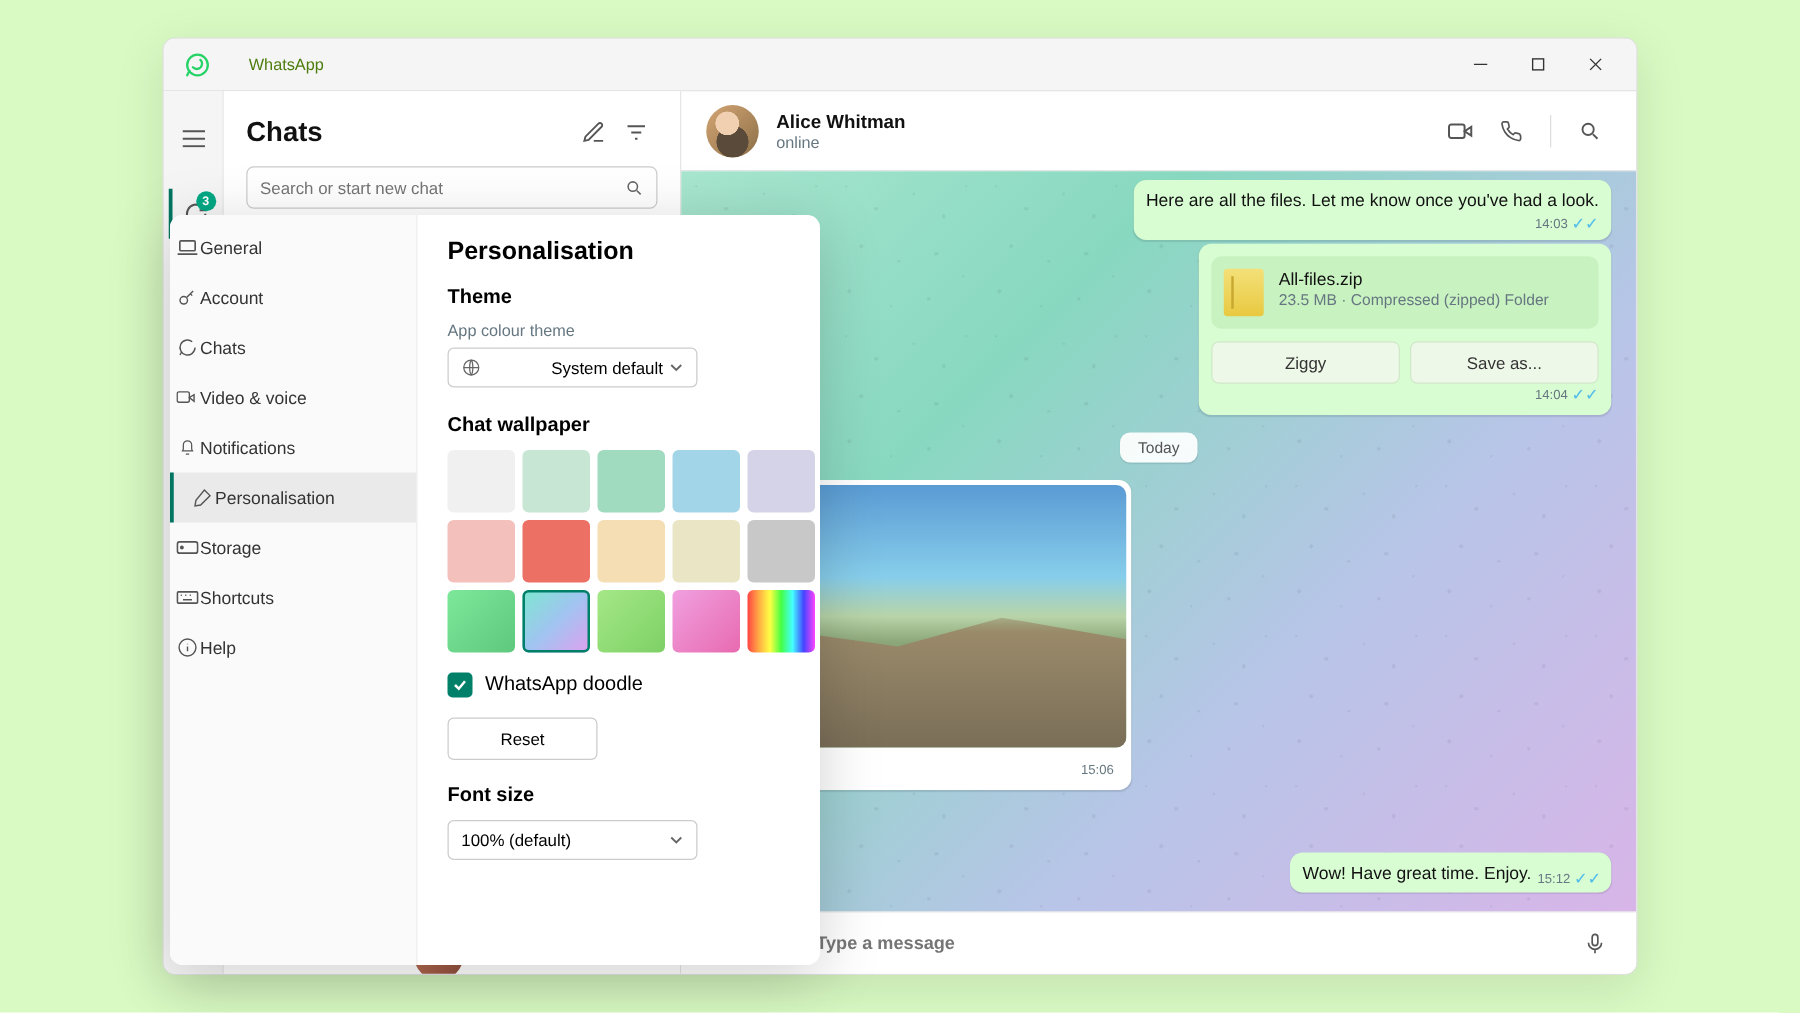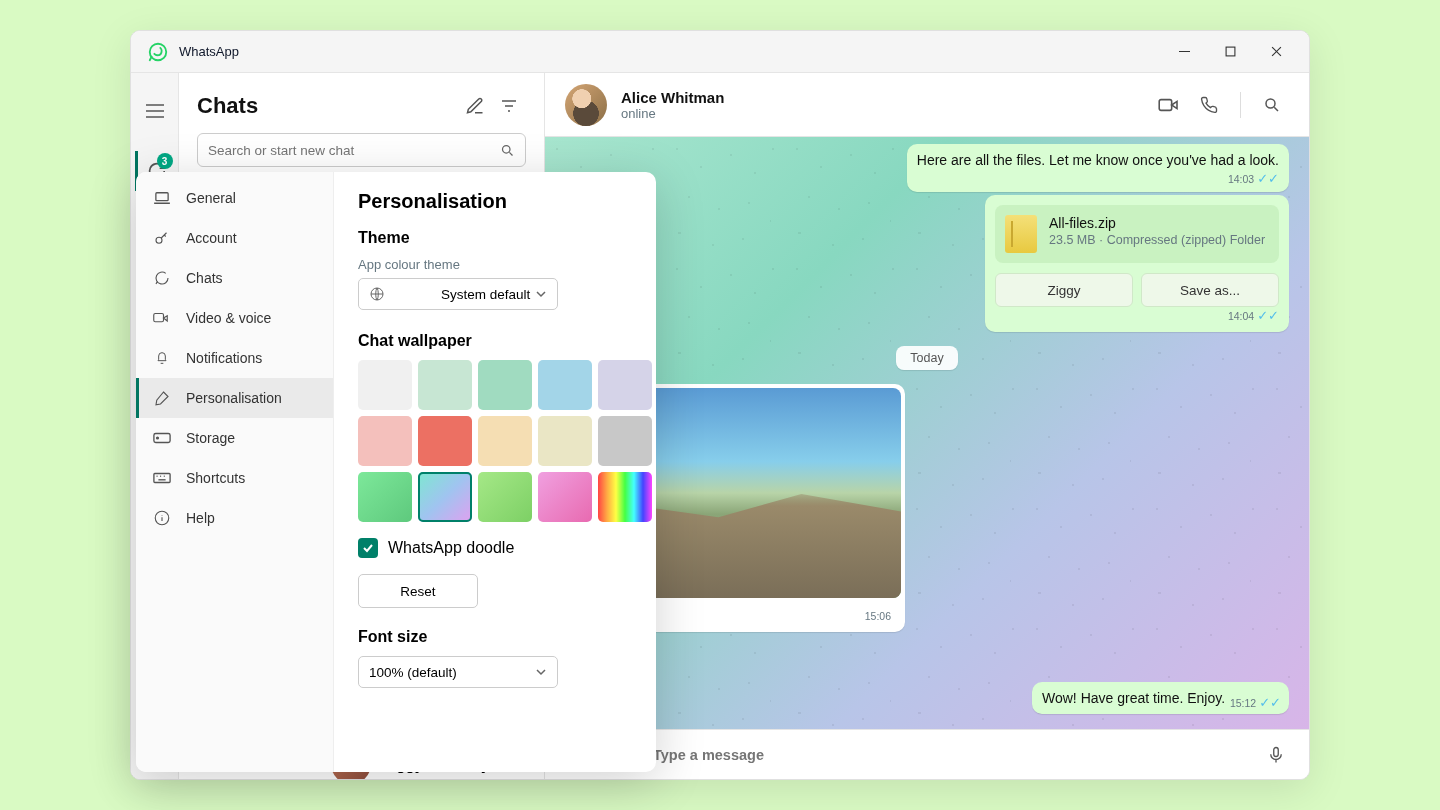--- a/index.html
+++ b/index.html
@@ -1,20 +1,20 @@
 <!DOCTYPE html>
 <html><head>
 <meta charset="utf-8">
 <style>
 * { margin:0; padding:0; box-sizing:border-box; font-family:"Segoe UI",-apple-system,Arial,sans-serif; }
 body { background:#d9fac3; width:1440px; height:810px; overflow:hidden; position:relative; }
 .window { position:absolute; top:30px; left:130px; width:1180px; height:750px; background:#fff; border-radius:10px; box-shadow:0 10px 40px rgba(0,0,0,.1); display:flex; flex-direction:column; overflow:hidden; border:1px solid #e0e0e0; }
 .titlebar { height:42px; background:#f5f5f5; display:flex; align-items:center; padding:0 10px; border-bottom:1px solid #e5e5e5; }
 .titlebar .logo { width:22px; height:22px; margin-right:10px; margin-left:6px; }
-.titlebar .title { font-size:13px; color:#0f172a; }
+.titlebar .title { font-size:13px; color:#4d7c0f;margin-left:20px; }
 .winbtns { margin-left:auto; display:flex; }
 .winbtn { width:46px; height:42px; display:flex; align-items:center; justify-content:center; font-size:11px; color:#333; }
 .winbtn svg { width:11px; height:11px; }
 .body { flex:1; display:flex; min-height:0; }
 .leftrail { width:48px; background:#f5f5f5; display:flex; flex-direction:column; align-items:center; padding-top:18px; gap:20px; border-right:1px solid #e5e5e5; }
 .rail-item { width:40px; height:40px; display:flex; align-items:center; justify-content:center; position:relative; color:#555; }
 .rail-item.active { border-left:3px solid #017561; }
 .badge { position:absolute; top:2px; right:2px; background:#00a884; color:#fff; font-size:10px; min-width:16px; height:16px; border-radius:8px; display:flex; align-items:center; justify-content:center; padding:0 4px; font-weight:600; }
 .chats-col { width:366px; background:#fff; border-right:1px solid #e5e5e5; display:flex; flex-direction:column; }
 .chats-head { padding:16px 18px 10px; display:flex; align-items:center; }
@@ -32,40 +32,40 @@
 .cstatus { font-size:13px; color:#667781; }
 .convo-actions { margin-left:auto; display:flex; align-items:center; gap:6px; }
 .convo-actions .sep { width:1px; height:26px; background:#ddd; margin:0 8px; }
 .chatarea { flex:1; position:relative; overflow:hidden; background:linear-gradient(135deg,#a8e6cf 0%,#88d8c0 30%,#b8c5e8 65%,#d8b5e8 100%); }
 .doodle { position:absolute; inset:0; opacity:.06; background-image:radial-gradient(circle at 10% 10%,#000 1px,transparent 1px),radial-gradient(circle at 30% 25%,#000 1.5px,transparent 1.5px),radial-gradient(circle at 55% 15%,#000 1px,transparent 1px),radial-gradient(circle at 75% 30%,#000 1.5px,transparent 1.5px),radial-gradient(circle at 90% 10%,#000 1px,transparent 1px),radial-gradient(circle at 20% 50%,#000 1.5px,transparent 1.5px),radial-gradient(circle at 45% 60%,#000 1px,transparent 1px),radial-gradient(circle at 70% 55%,#000 1.5px,transparent 1.5px),radial-gradient(circle at 88% 70%,#000 1px,transparent 1px),radial-gradient(circle at 12% 80%,#000 1.5px,transparent 1.5px),radial-gradient(circle at 40% 90%,#000 1px,transparent 1px),radial-gradient(circle at 65% 85%,#000 1.5px,transparent 1.5px); background-size:120px 120px; }
 .msgs { position:absolute; inset:0; padding:4px 20px 12px; display:flex; flex-direction:column; }
 .bubble { max-width:70%; border-radius:10px; padding:7px 10px 6px; margin:3px 0; font-size:14px; line-height:1.35; position:relative; box-shadow:0 1px 1px rgba(0,0,0,.1); }
 .out { align-self:flex-end; background:#d9fdd3; color:#111; }
 .meta { font-size:10.5px; color:#667781; text-align:right; margin-top:2px; display:flex; align-items:center; justify-content:flex-end; gap:3px; }
 .ticks { color:#53bdeb; font-size:13px; line-height:1; }
-.filecard { align-self:flex-end; background:#d9fdd3; border-radius:10px; padding:10px; width:304px; box-shadow:0 1px 1px rgba(0,0,0,.1); }
+.filecard { align-self:flex-end; background:#d9fdd3; border-radius:10px; padding:10px; width:330px; box-shadow:0 1px 1px rgba(0,0,0,.1); }
 .fileinner { display:flex; gap:12px; background:#c9f2c1; border-radius:8px; padding:10px; }
 .fileicon { width:32px; height:38px; background:linear-gradient(180deg,#f4e079 0%,#e8c940 100%); border-radius:3px; position:relative; }
 .fileicon::before { content:""; position:absolute; left:6px; top:6px; bottom:6px; width:2px; background:#c9a830; }
 .fname { font-size:14px; color:#111; }
 .finfo { font-size:12.5px; color:#667781; margin-top:2px; }
 .fbtns { display:flex; gap:8px; margin-top:10px; }
 .fbtn { flex:1; height:34px; background:#eef8e9; border:1px solid #d0e8c8; border-radius:6px; font-size:13.5px; color:#333; display:flex; align-items:center; justify-content:center; }
 .daychip { align-self:center; background:rgba(255,255,255,.92); padding:5px 14px; border-radius:8px; font-size:12.5px; color:#555; margin:14px 0; box-shadow:0 1px 1px rgba(0,0,0,.1); }
 .imgmsg { align-self:flex-start; background:#fff; border-radius:10px; padding:4px; width:340px; box-shadow:0 1px 1px rgba(0,0,0,.1); }
 .imgph { width:100%; height:210px; border-radius:8px; background:linear-gradient(180deg,#5a9bd4 0%,#87ceeb 35%,#b8d4a8 50%,#8ba678 60%,#6b8a5a 100%); position:relative; overflow:hidden; }
 .imgph::after { content:""; position:absolute; bottom:0; left:0; right:0; height:55%; background:linear-gradient(180deg,transparent 0%,#9a8a6a 20%,#7a6e58 100%); clip-path:polygon(0 35%,20% 20%,45% 30%,70% 10%,100% 25%,100% 100%,0 100%); }
 .imgcap { padding:8px 10px 6px; font-size:14px; display:flex; justify-content:space-between; align-items:flex-end; }
 .imgcap .t { font-size:10.5px; color:#667781; }
 .composer { height:50px; background:#fff; display:flex; align-items:center; padding:0 16px; gap:12px; border-top:1px solid #e5e5e5; }
 .composer input { flex:1; border:none; outline:none; font-size:14.5px;font-weight:bold; }
 
 .popover { position:absolute; top:172px; left:136px; width:520px; height:600px; background:#fff; border-radius:10px; box-shadow:0 10px 50px rgba(0,0,0,.18); display:flex; overflow:hidden; z-index:100; }
 .setside { width:198px; background:#fafafa; border-right:1px solid #eee; padding:6px 0; }
-.setitem { display:flex; align-items:center; gap:14px; padding:10px 16px; font-size:14px; color:#333; cursor:pointer; }
+.setitem { display:flex; align-items:center; padding:10px 4px; font-size:14px; color:#333; cursor:pointer; }
 .setitem.active { background:#eaeaea; border-left:3px solid #017561; padding-left:13px; }
 .seticon { width:20px; height:20px; display:flex; align-items:center; justify-content:center; color:#555; }
 .setmain { flex:1; padding:18px 24px; overflow-y:auto; }
 .setmain h2 { font-size:20px; font-weight:600; margin-bottom:16px; }
 .setmain h3 { font-size:16px; font-weight:600; margin-bottom:10px; margin-top:4px; }
 .label { font-size:13px; color:#667781; margin-bottom:6px; }
 .dropdown { width:200px; height:32px; border:1px solid #ccc; border-radius:5px; display:flex; align-items:center; padding:0 10px; font-size:13.5px; position:relative;gap:48px; }
 .dropdown .globe { margin-right:8px; color:#666; }
 .dropdown .chev { position:absolute; right:10px; color:#666; }
 .swatches { display:grid; grid-template-columns:repeat(5,54px); gap:6px; margin-bottom:16px; }

